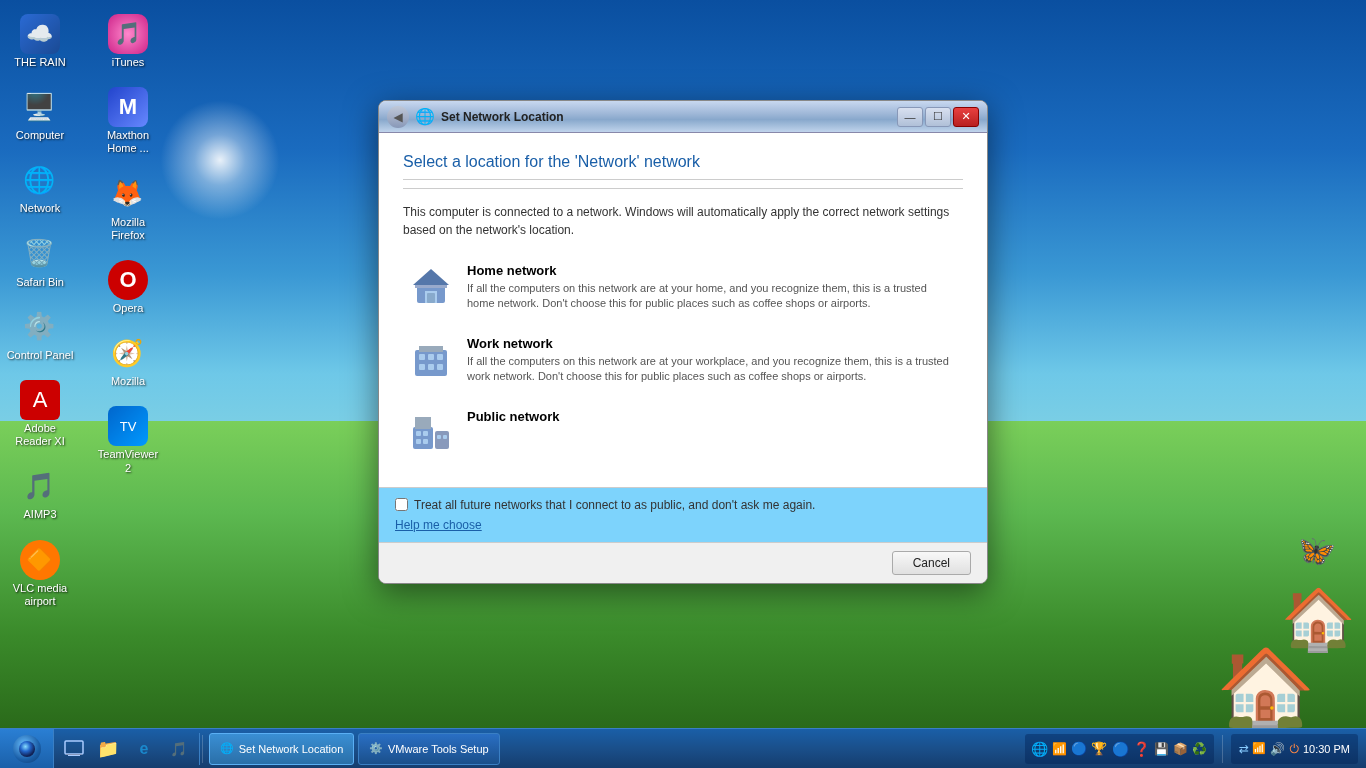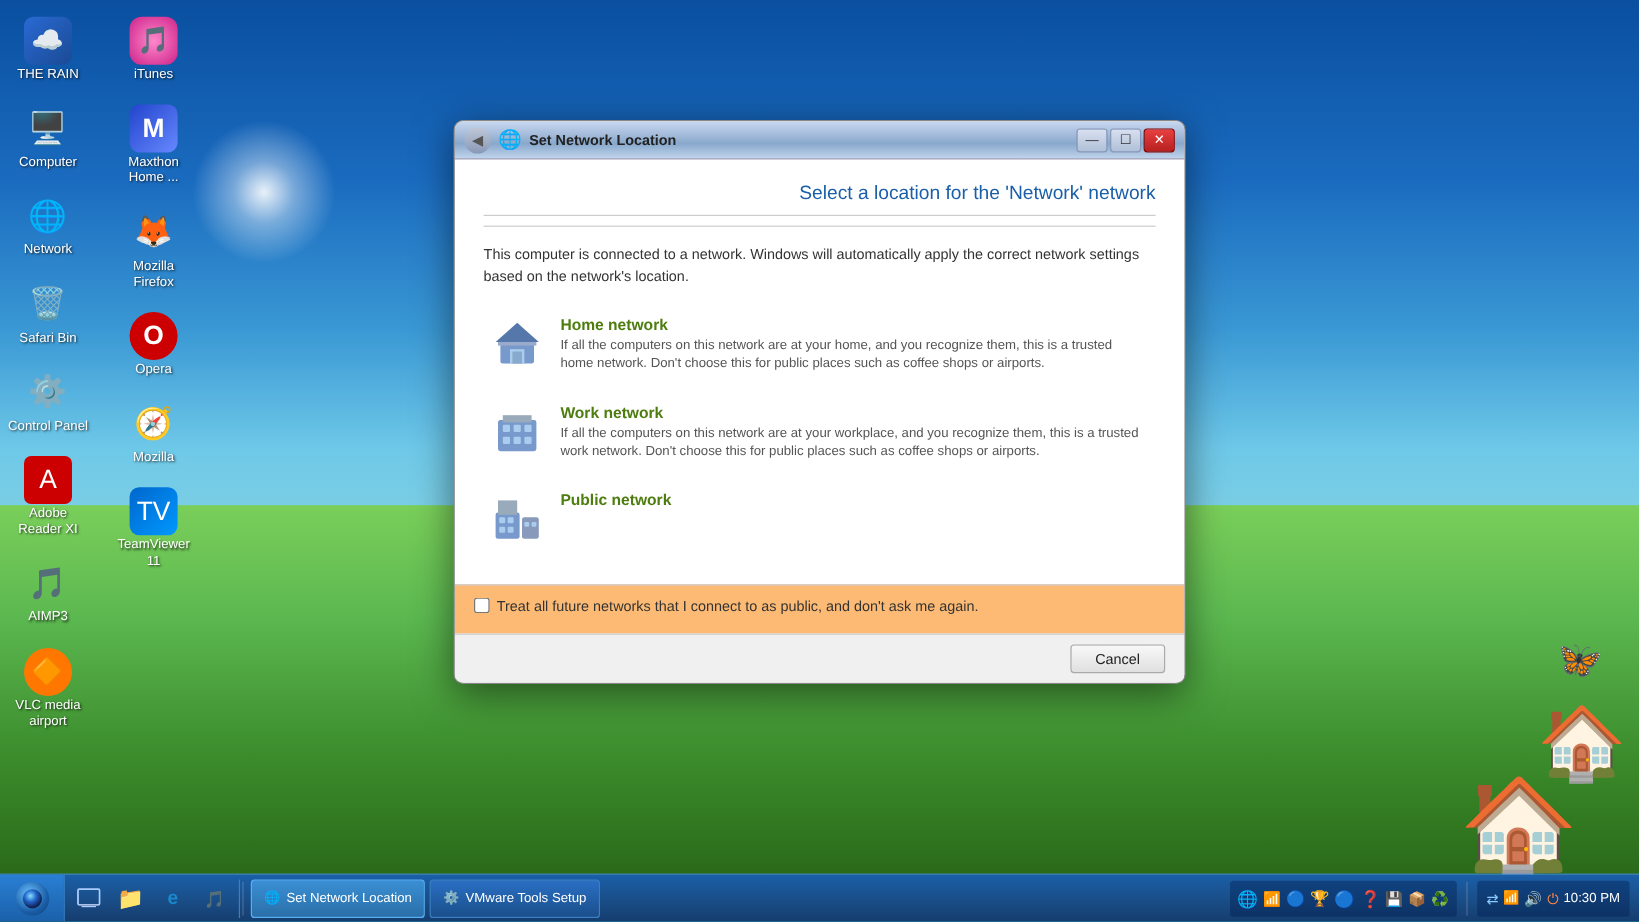--- a/index.html
+++ b/index.html
@@ -258,21 +258,20 @@
       padding: 20px 24px;
     }
 
     .dialog-header-text {
       color: #1a5fa8;
       font-size: 16px;
       font-weight: 400;
       margin-bottom: 8px;
       padding-bottom: 8px;
       border-bottom: 1px solid #ccc;
-      text-align: right;
     }
 
     .dialog-desc {
       font-size: 12px;
       color: #333;
       margin: 14px 0;
       line-height: 1.5;
     }
 
     .network-option {
@@ -291,34 +290,34 @@
       display: flex;
       align-items: center;
       justify-content: center;
       font-size: 32px;
       flex-shrink: 0;
     }
 
     .network-option-content {}
 
     .network-option-title {
-      color: #4d7c0f;
+      color: #000000;
       font-size: 13px;
       font-weight: 600;
       margin-bottom: 3px;
     }
 
     .network-option-desc {
       font-size: 11px;
       color: #555;
       line-height: 1.4;
     }
 
     .dialog-footer {
-      background: #fdba74;
+      background: #7dd3fc;
       padding: 10px 16px;
       border-top: 1px solid #ccc;
     }
 
     .checkbox-row {
       display: flex;
       align-items: center;
       gap: 6px;
       margin-bottom: 6px;
     }
@@ -501,23 +500,23 @@
 
     <div class="desktop-icon">
       <div class="icon-img">
         <span style="font-size:26px;">🧭</span>
       </div>
       <span class="icon-label">Mozilla</span>
     </div>
 
     <div class="desktop-icon">
       <div class="icon-img" style="background:linear-gradient(135deg,#0066cc,#0099ff); border-radius:8px;">
-        <span style="font-size:22px; color:white;">TV</span>
-      </div>
-      <span class="icon-label">TeamViewer 11</span>
+        <span style="font-size:13px; color:white;">TV</span>
+      </div>
+      <span class="icon-label">TeamViewer 2</span>
     </div>
   </div>
 
   <div class="dialog-overlay">
     <div class="dialog">
 
       <div class="dialog-titlebar">
         <div class="dialog-back-btn">◀</div>
         <div class="dialog-icon">🌐</div>
         <span class="dialog-title-text">Set Network Location</span>
@@ -587,20 +586,21 @@
             <div class="network-option-title">Public network</div>
           </div>
         </div>
       </div>
 
       <div class="dialog-footer">
         <div class="checkbox-row">
           <input type="checkbox" id="public-cb" style="">
           <label class="checkbox-label" for="public-cb">Treat all future networks that I connect to as public, and don't ask me again.</label>
         </div>
+        <div class="help-link">Help me choose</div>
       </div>
 
       <div class="dialog-action-bar">
         <button class="cancel-btn">Cancel</button>
       </div>
 
     </div>
   </div>
 
   <div class="taskbar">

